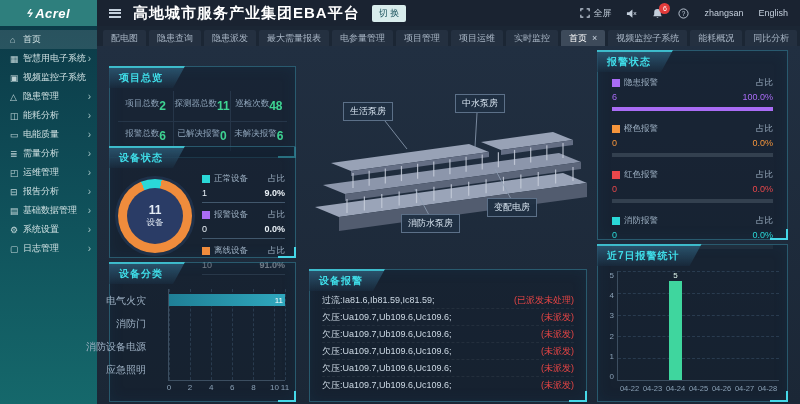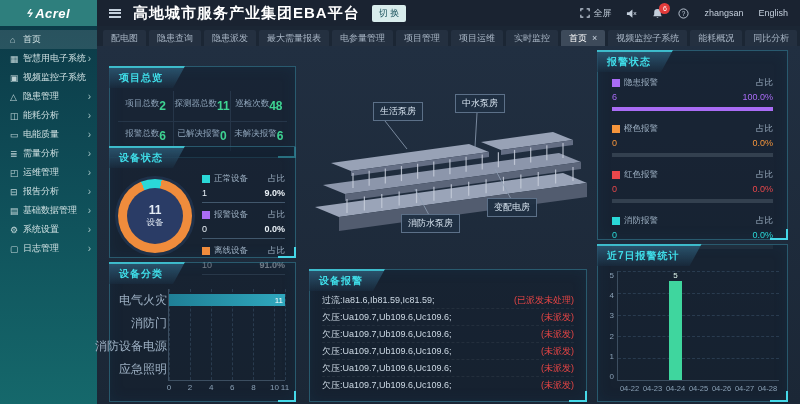--- a/index.html
+++ b/index.html
@@ -83,21 +83,21 @@
   .sq { width:8px; height:8px; margin-right:4px; display:inline-block; }
   .ratio { margin-left:auto; }
   .ds-mid { display:flex; justify-content:space-between; font-size:9px; color:#eaf1f7;
     padding:3px 0 4px; border-bottom:1px solid rgba(130,165,195,.4); }
   .ds-mid .pct { font-weight:bold; }
 
   
   .cat-body { position:absolute; inset:26px 10px 6px 4px; display:flex; }
   .cat-labels { width:54px; display:flex; flex-direction:column; margin-bottom:14px; }
   .cat-labels span { flex:1; display:flex; align-items:center; justify-content:flex-end;
-    padding-right:1px; font-size:12px; color:#9db0c3; text-align:right; white-space:nowrap; }
+    padding-right:22px; font-size:10px; color:#9db0c3; text-align:right; white-space:nowrap; }
   .cat-plot { flex:1; position:relative; border-left:1px solid #3c4e60;
     border-bottom:1px solid #3c4e60; margin-bottom:14px; }
   .cat-grid { position:absolute; inset:0; }
   .vline { position:absolute; top:0; bottom:0; border-left:1px dashed rgba(110,150,185,.22); }
   .cat-rows { position:absolute; inset:0; display:flex; flex-direction:column; }
   .cat-row { flex:1; display:flex; align-items:center; }
   .cat-bar { height:12px; background:linear-gradient(90deg,#1f7f96,#2fa7bd); position:relative; }
   .cat-val { position:absolute; right:2px; top:50%; transform:translateY(-50%);
     font-size:8px; color:#fff; }
   .cat-x { position:absolute; top:100%; left:0; right:0; height:14px; }
@@ -427,21 +427,21 @@
             <line x1="272" y1="120" x2="272" y2="134"></line>
           </g>
 
         <g stroke="#8fa0b5" stroke-width="0.8">
           <line x1="84" y1="74" x2="106" y2="102"></line>
           <line x1="176" y1="66" x2="174" y2="100"></line>
           <line x1="128" y1="168" x2="114" y2="142"></line>
           <line x1="210" y1="152" x2="194" y2="122"></line>
         </g>
       </svg>
-      <div class="blabel" style="left:72px;top:56px">生活泵房</div>
+      <div class="blabel" style="left:42px;top:56px">生活泵房</div>
       <div class="blabel" style="left:154px;top:48px">中水泵房</div>
       <div class="blabel" style="left:100px;top:168px">消防水泵房</div>
       <div class="blabel" style="left:186px;top:152px">变配电房</div>
     </div>
 
     <section class="panel" style="left:212px;top:223px;width:278px;height:133px">
       <div class="ptitle">设备报警</div>
       <div class="alarm-list">
         <div class="al-row">
             <span class="al-text">过流:Ia81.6,Ib81.59,Ic81.59;</span>

